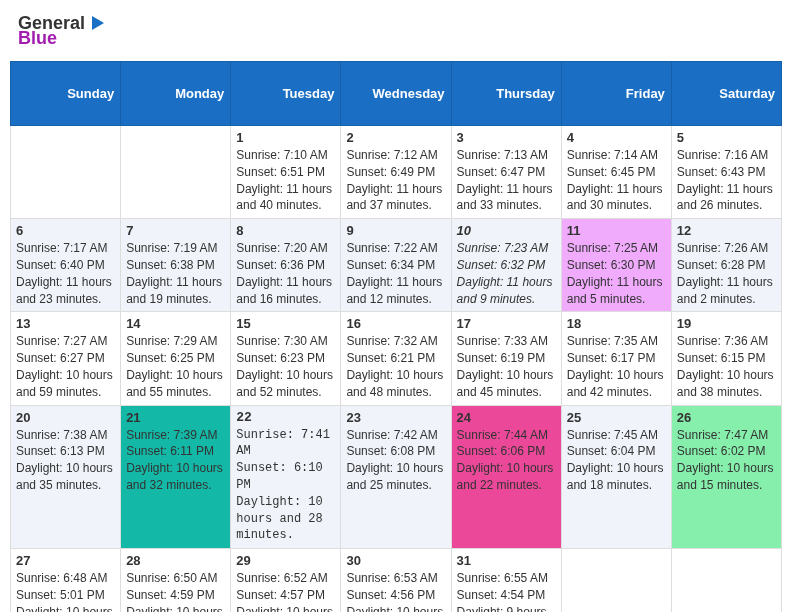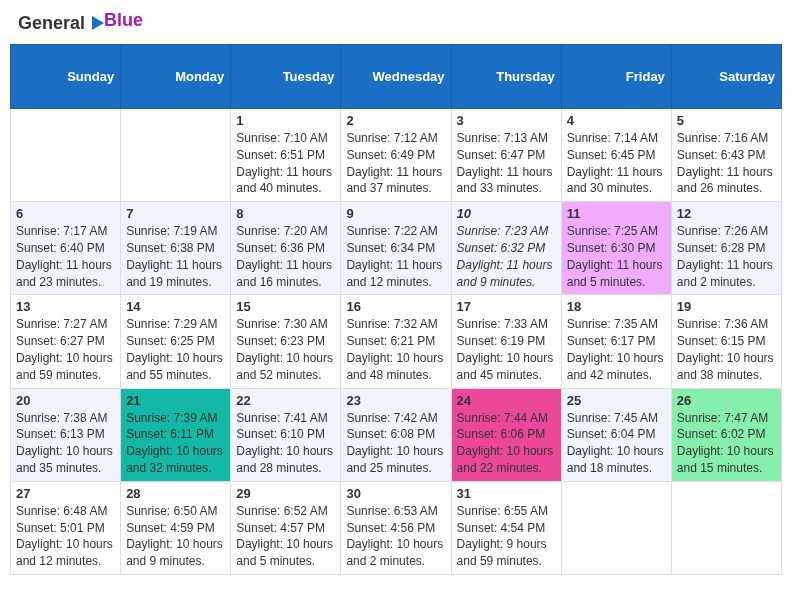--- a/index.html
+++ b/index.html
@@ -12,21 +12,21 @@
     }
     .header {
       display: flex;
       justify-content: space-between;
       align-items: flex-start;
       margin-bottom: 8px;
       padding: 4px 8px;
     }
     .logo {
       display: flex;
-      flex-direction: row;
+      flex-direction: column;
       align-items: flex-start;
     }
     .title-section {
       text-align: right;
     }
     .month-title {
       font-size: 36px;
       font-weight: 300;
       color: #333;
       line-height: 1.1;
@@ -200,21 +200,21 @@
       </tr>
       <tr>
         <td style="background-color: rgb(240, 244, 250);">
           <span class="day-number">20</span>
           <div class="day-info">Sunrise: 7:38 AM<br>Sunset: 6:13 PM<br>Daylight: 10 hours and 35 minutes.</div>
         </td>
         <td style="background-color: #14b8a6;">
           <span class="day-number">21</span>
           <div class="day-info">Sunrise: 7:39 AM<br>Sunset: 6:11 PM<br>Daylight: 10 hours and 32 minutes.</div>
         </td>
-        <td style="background-color: rgb(240, 244, 250);">
+        <td style="background-color: rgb(240, 244, 250); font-family: Liberation Mono, monospace;">
           <span class="day-number">22</span>
           <div class="day-info">Sunrise: 7:41 AM<br>Sunset: 6:10 PM<br>Daylight: 10 hours and 28 minutes.</div>
         </td>
         <td style="background-color: rgb(240, 244, 250);">
           <span class="day-number">23</span>
           <div class="day-info">Sunrise: 7:42 AM<br>Sunset: 6:08 PM<br>Daylight: 10 hours and 25 minutes.</div>
         </td>
         <td style="background-color: #ec4899;">
           <span class="day-number">24</span>
           <div class="day-info">Sunrise: 7:44 AM<br>Sunset: 6:06 PM<br>Daylight: 10 hours and 22 minutes.</div>

